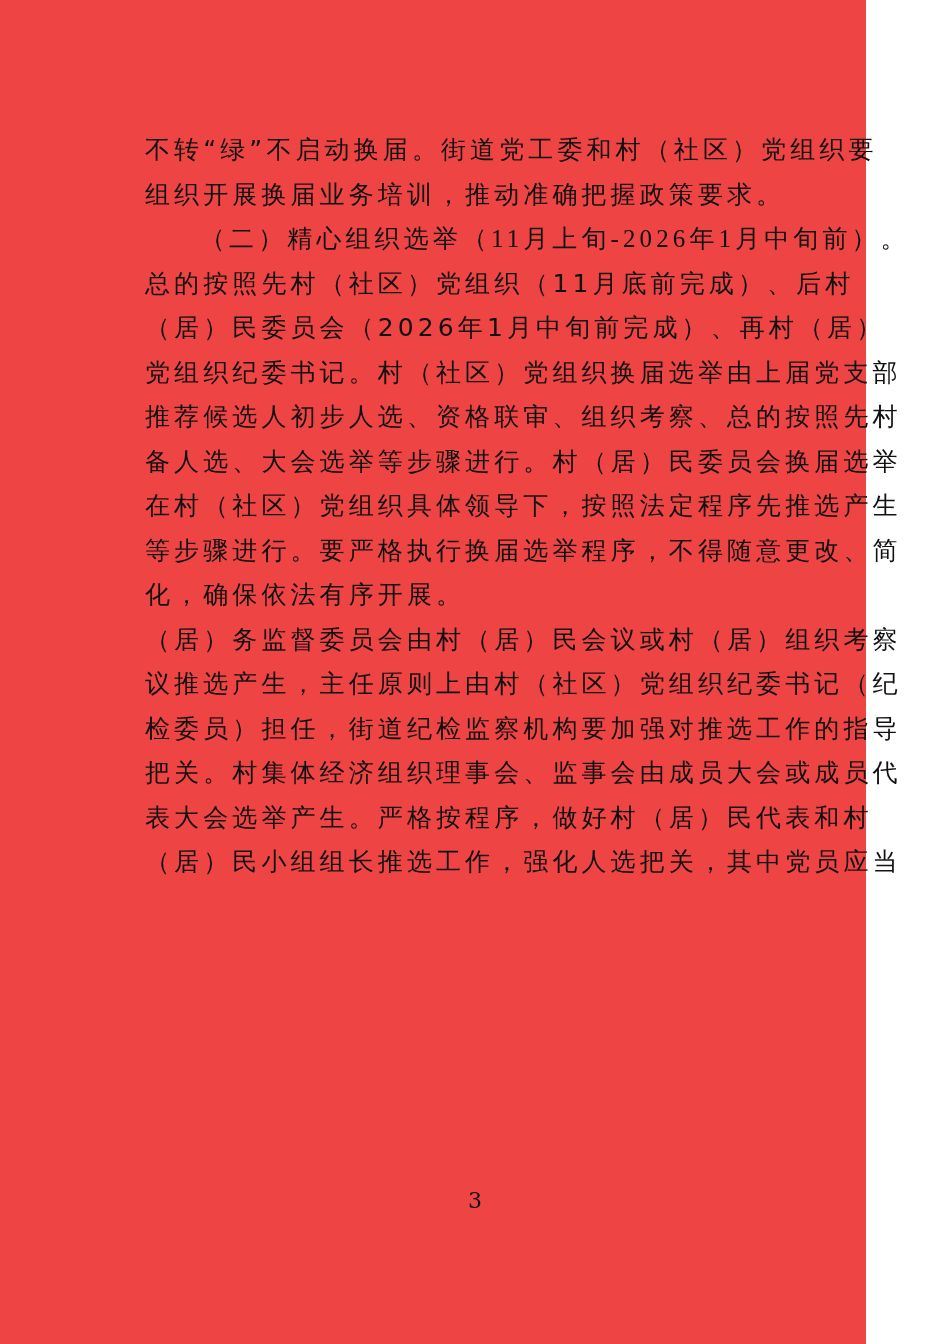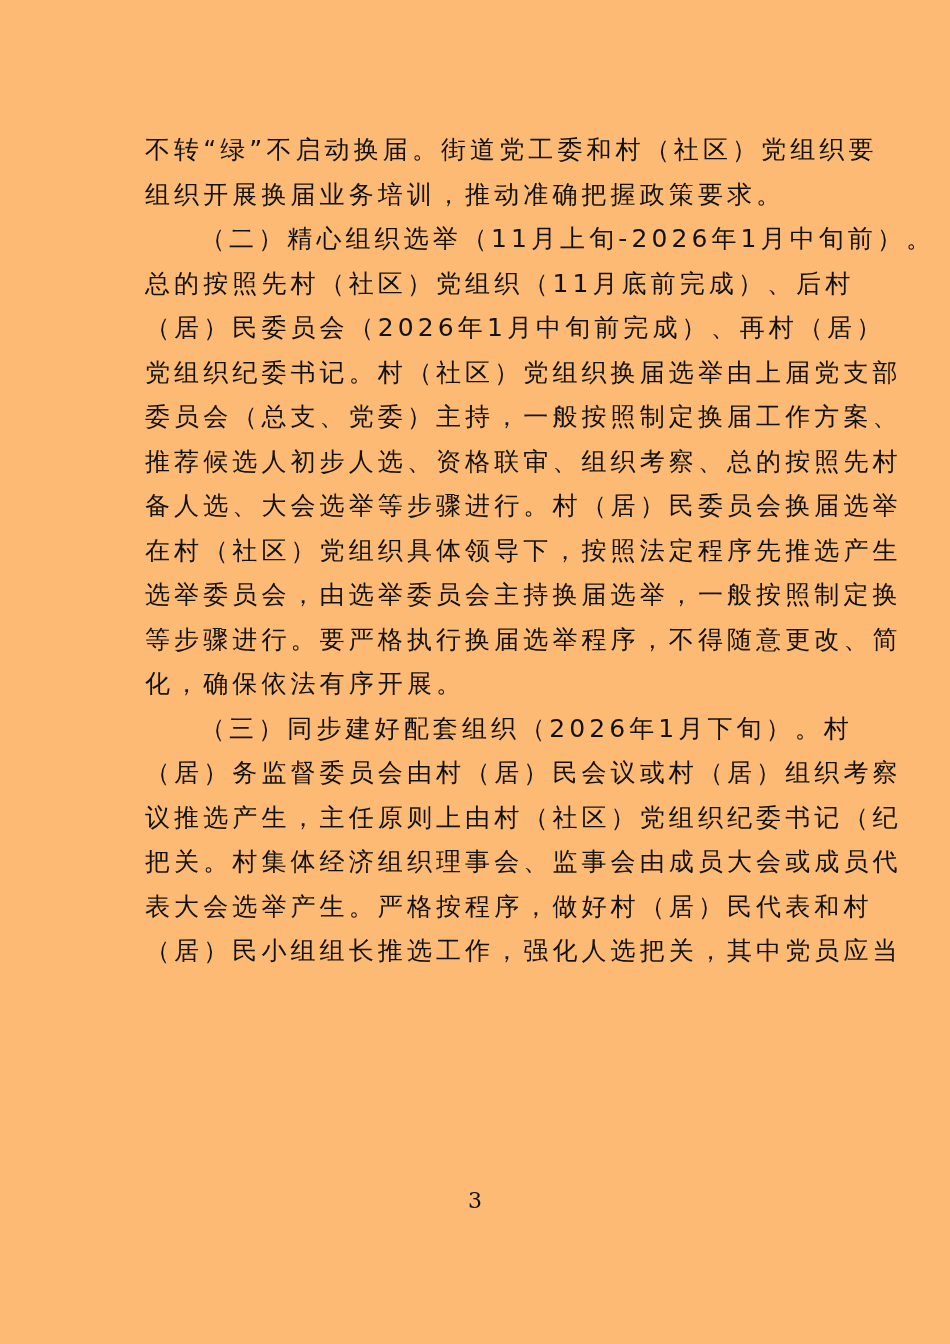--- a/index.html
+++ b/index.html
@@ -1,54 +1,52 @@
 <!DOCTYPE html>
 <html><head>
 <meta charset="utf-8">
 <style>
   html, body { margin: 0; padding: 0; background: #ffffff; }
   body { width: 950px; height: 1344px; position: relative; overflow: hidden; }
   .page {
-    position: absolute; left: 0; top: 0; width: 950px; height: 1344px; background: #fdba74;
+    position: absolute; left: 0; top: 0; width: 866px; height: 1344px; background: #ef4444;
   }
   .content {
     position: absolute; left: 145px; top: 128px; width: 680px;
     font-family: "DejaVu Sans", "Liberation Sans", sans-serif;
     font-size: 25px; color: #111;
   }
   .line {
     height: 44.5px; line-height: 44.5px; white-space: nowrap;
     letter-spacing: 4.1px;
   }
   .line.indent { padding-left: 55px; }
-  .heading { font-weight: normal; }
+  .heading { font-weight: normal; font-family: Liberation Serif, serif; }
   .page-number {
     position: absolute; left: 0; width: 950px; top: 1188px; text-align: center;
     font-family: "DejaVu Serif", "Liberation Serif", serif; font-size: 22px; color: #111;
   }
 </style>
 </head>
 <body>
 
 <div class="page">
   <div class="content">
     <div class="line">不转“绿”不启动换届。街道党工委和村（社区）党组织要</div>
     <div class="line">组织开展换届业务培训，推动准确把握政策要求。</div>
     <div class="line indent heading">（二）精心组织选举（11月上旬-2026年1月中旬前）。</div>
     <div class="line">总的按照先村（社区）党组织（11月底前完成）、后村</div>
     <div class="line">（居）民委员会（2026年1月中旬前完成）、再村（居）</div>
     <div class="line">党组织纪委书记。村（社区）党组织换届选举由上届党支部</div>
-    <div class="line">委员会（总支、党委）主持，一般按照制定换届工作方案、</div>
     <div class="line">推荐候选人初步人选、资格联审、组织考察、总的按照先村</div>
     <div class="line">备人选、大会选举等步骤进行。村（居）民委员会换届选举</div>
     <div class="line">在村（社区）党组织具体领导下，按照法定程序先推选产生</div>
-    <div class="line">选举委员会，由选举委员会主持换届选举，一般按照制定换</div>
     <div class="line">等步骤进行。要严格执行换届选举程序，不得随意更改、简</div>
     <div class="line">化，确保依法有序开展。</div>
-    <div class="line indent heading">（三）同步建好配套组织（2026年1月下旬）。村</div>
     <div class="line">（居）务监督委员会由村（居）民会议或村（居）组织考察</div>
     <div class="line">议推选产生，主任原则上由村（社区）党组织纪委书记（纪</div>
+    <div class="line">检委员）担任，街道纪检监察机构要加强对推选工作的指导</div>
     <div class="line">把关。村集体经济组织理事会、监事会由成员大会或成员代</div>
     <div class="line">表大会选举产生。严格按程序，做好村（居）民代表和村</div>
     <div class="line">（居）民小组组长推选工作，强化人选把关，其中党员应当</div>
   </div>
   <div class="page-number">3</div>
 </div>
 
 </body></html>

